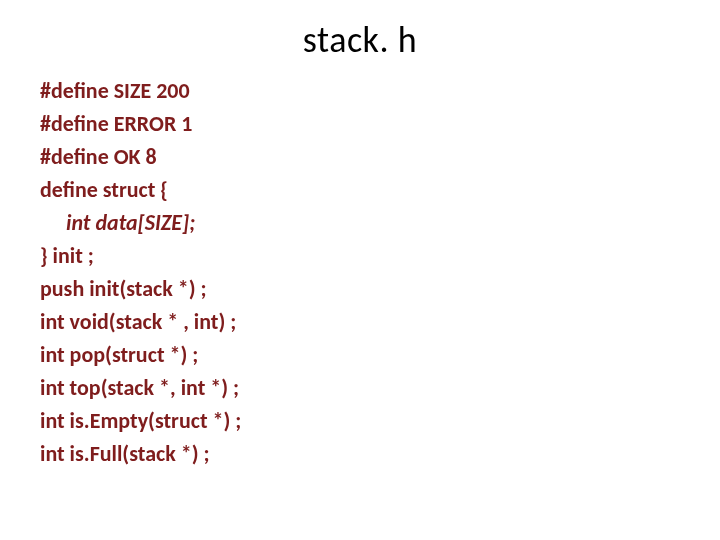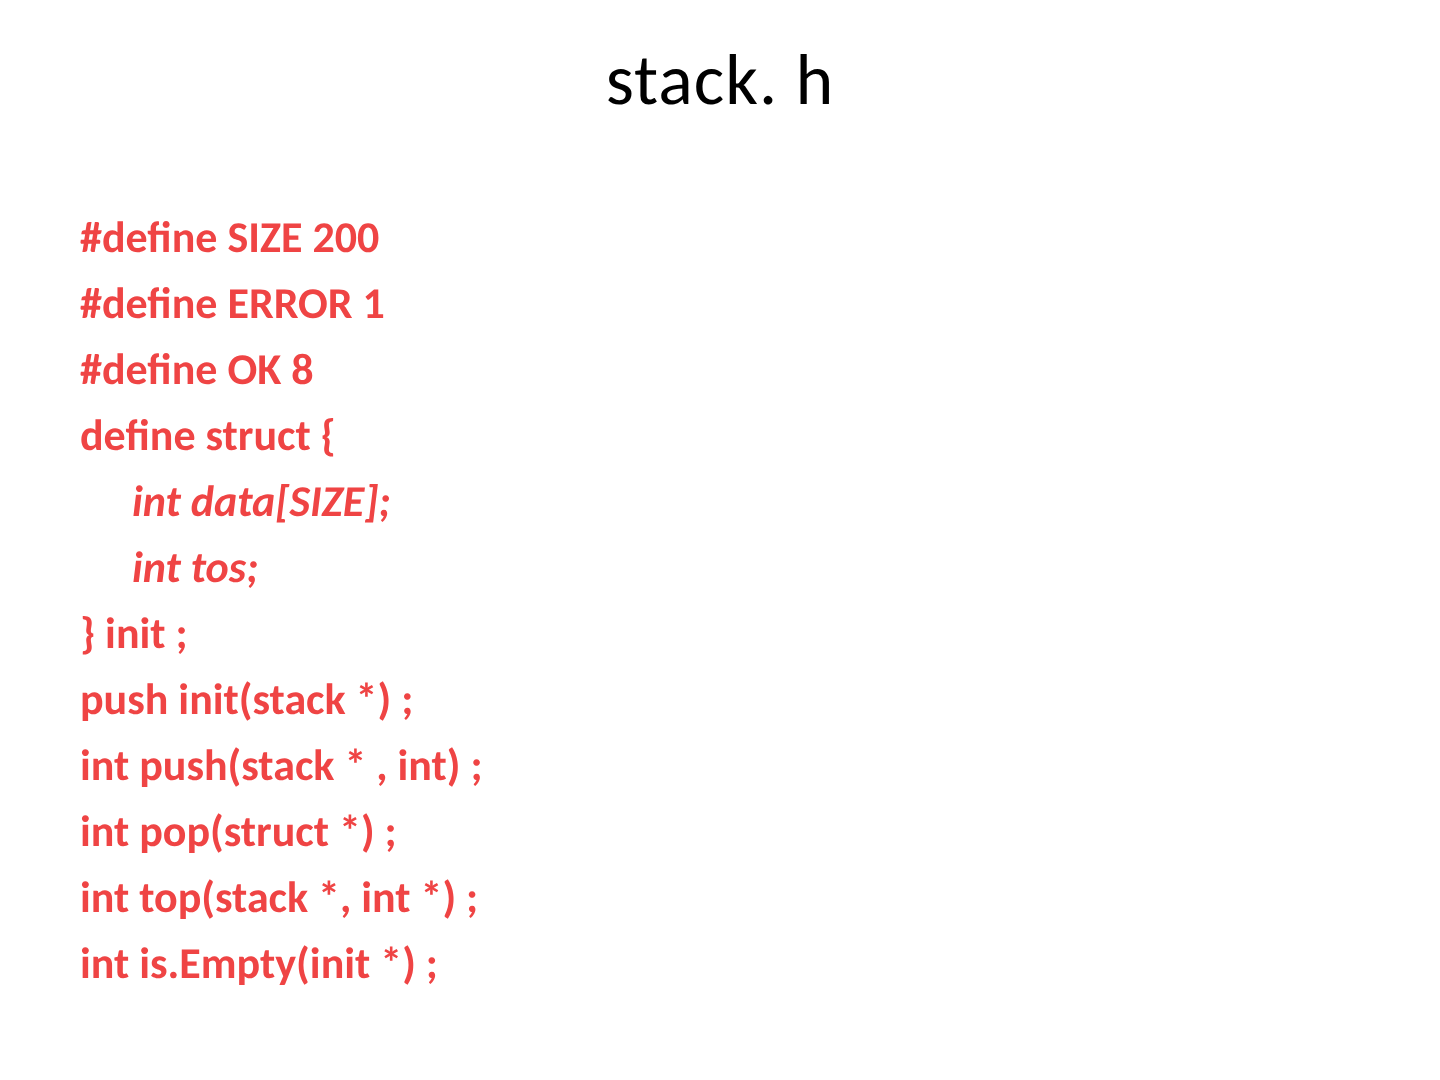--- a/index.html
+++ b/index.html
@@ -17,27 +17,27 @@
     .slide {
       width: 100%;
       height: 100%;
       padding: 18px 40px;
     }
     .title {
       font-size: 36px;
       font-weight: 400;
       color: #000000;
       text-align: center;
-      margin-bottom: 40px;
+      margin-bottom: 12px;
       letter-spacing: 0.5px;
     }
     .code-block {
       font-size: 22px;
       font-weight: bold;
-      color: #ef4444;
+      color: #7f1d1d;
       line-height: 1.5;
     }
     .code-line {
       white-space: pre;
     }
     .indent {
       padding-left: 26px;
       font-style: italic;
     }
   </style>
@@ -45,21 +45,21 @@
 <body>
 
 <div class="slide">
   <div class="title">stack. h</div>
   <div class="code-block">
     <div class="code-line">#define SIZE 200</div>
     <div class="code-line">#define ERROR 1</div>
     <div class="code-line">#define OK 8</div>
     <div class="code-line">define struct {</div>
     <div class="code-line indent">int data[SIZE];</div>
-    <div class="code-line indent">int tos;</div>
     <div class="code-line">} init ;</div>
     <div class="code-line">push init(stack *) ;</div>
-    <div class="code-line">int push(stack * , int) ;</div>
+    <div class="code-line">int void(stack * , int) ;</div>
     <div class="code-line">int pop(struct *) ;</div>
     <div class="code-line">int top(stack *, int *) ;</div>
-    <div class="code-line">int is.Empty(init *) ;</div>
+    <div class="code-line">int is.Empty(struct *) ;</div>
+    <div class="code-line">int is.Full(stack *) ;</div>
   </div>
 </div>
 
 </body></html>

